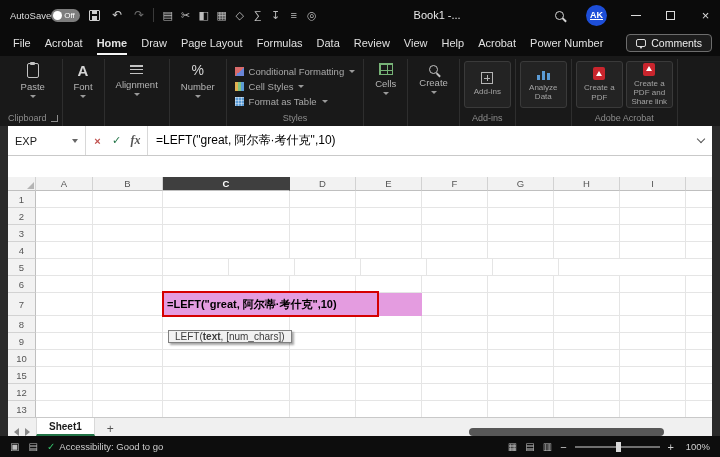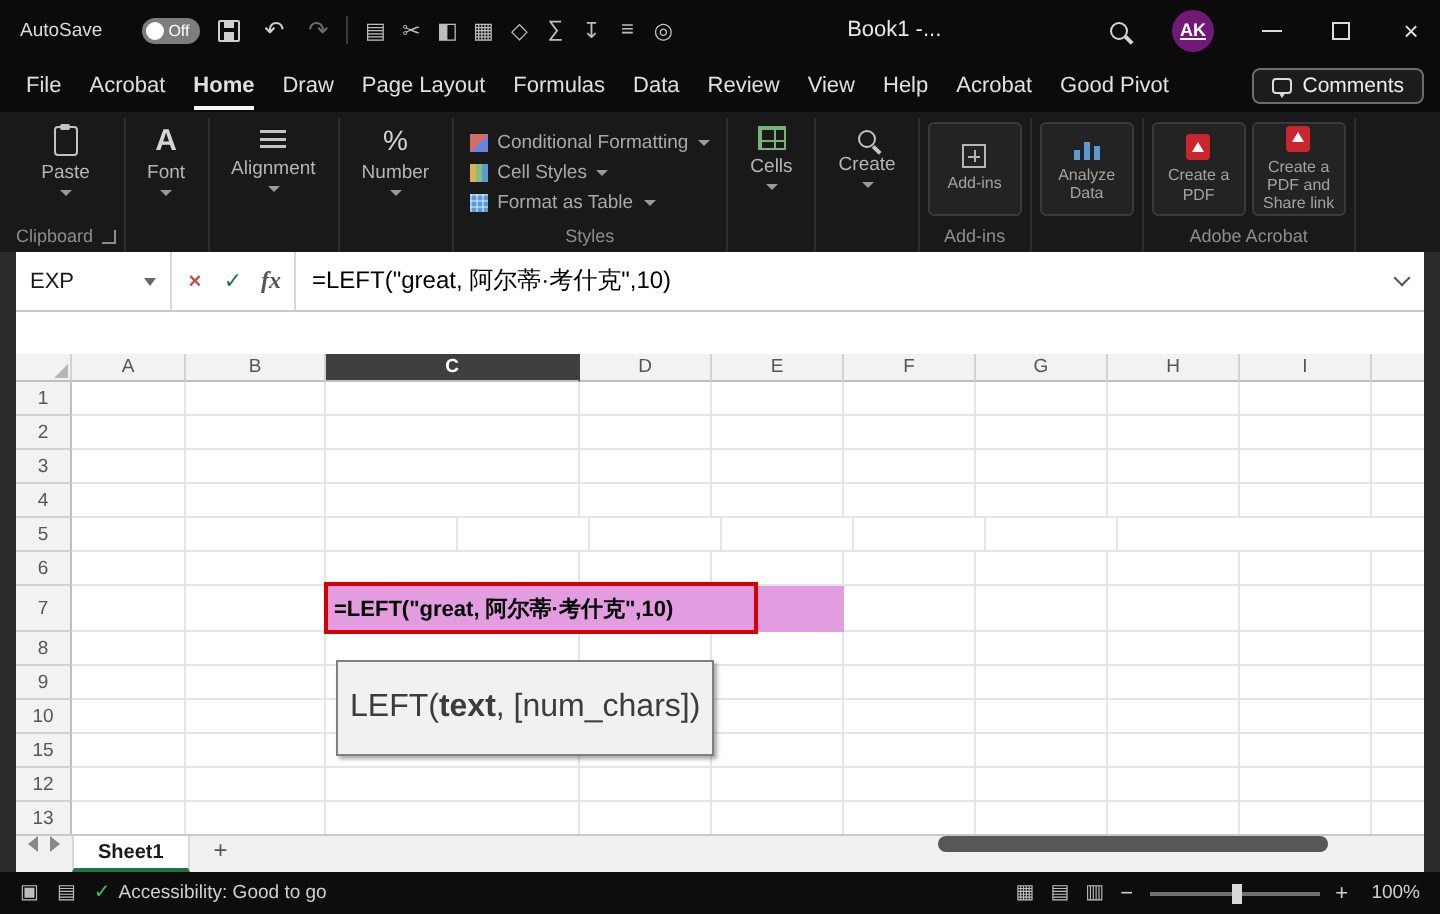--- a/index.html
+++ b/index.html
@@ -1,21 +1,21 @@
 <!DOCTYPE html>
 <html><head>
 <meta charset="utf-8">
 <style>
 *{box-sizing:border-box;margin:0;padding:0}
 body{width:720px;height:457px;font-family:"Liberation Sans","DejaVu Sans",sans-serif;background:#000;overflow:hidden}
 .window{width:720px;height:457px;display:flex;flex-direction:column;background:#0b0b0b}
 
 
 .titlebar{height:30px;flex:0 0 30px;display:flex;align-items:center;gap:6px;padding:0 0 0 10px;color:#dcdcdc}
-.autosave{display:flex;align-items:center;gap:20px}
+.autosave{display:flex;align-items:center;gap:0}
 .as-label{font-size:9.5px}
 .toggle{width:29px;height:13px;border-radius:7px;background:#7d7d7d;display:flex;align-items:center;padding:0 2px;gap:2px}
 .knob{width:9px;height:9px;border-radius:50%;background:#fff}
 .as-state{font-size:8px;color:#fff}
 .save-ico{width:11px;height:11px;border:1px solid #cfcfcf;border-radius:1px;position:relative;margin:0 3px}
 .save-ico::before{content:'';position:absolute;top:0;left:2px;width:5px;height:3px;background:#cfcfcf}
 .save-ico::after{content:'';position:absolute;bottom:0;left:2px;width:5px;height:4px;background:#cfcfcf}
 .tb-ico{font-size:12px;color:#cfcfcf;width:16px;text-align:center}
 .tb-ico.dim{color:#6e6e6e}
 .tb-sep{width:1px;height:14px;background:#3a3a3a}
@@ -90,25 +90,25 @@
 .gh{height:14px;background:#f2f2f2;border-right:1px solid #d2d2d2;border-bottom:1px solid #bfbfbf;display:flex;align-items:center;justify-content:center;font-size:9.5px;color:#555}
 .gh.corner{width:28px;position:relative}
 .gh.corner::after{content:'';position:absolute;right:1px;bottom:1px;border-left:7px solid transparent;border-bottom:7px solid #b5b5b5}
 .gh.sel{background:#3f3f3f;color:#fff;border-right-color:#3f3f3f;font-weight:bold}
 .ghfill{flex:1;border-right:none}
 .grow{display:flex;height:17px}
 .rh{width:28px;background:#f2f2f2;border-right:1px solid #bfbfbf;border-bottom:1px solid #d2d2d2;display:flex;align-items:center;justify-content:center;font-size:9.5px;color:#555}
 .gc{border-right:1px solid #e5e5e5;border-bottom:1px solid #e5e5e5;display:flex;align-items:center;padding:0 3px;font-size:10.5px;color:#1a1a1a;white-space:nowrap;overflow:hidden}
 .gcfill{flex:1;border-right:none}
 .redbox{position:absolute;left:154px;top:114px;width:217px;height:26px;border:2px solid #d50000;z-index:5;display:flex;align-items:center;padding-left:3px;font-size:11px;font-weight:bold;color:#000;white-space:nowrap;overflow:visible}
-.tooltip{position:absolute;left:160px;top:153px;background:#f1f1f1;border:1px solid #808080;box-shadow:1.5px 1.5px 2px rgba(0,0,0,.35);font-size:16px;color:#3c3c3c;padding:14px 6px;z-index:6;white-space:nowrap}
+.tooltip{position:absolute;left:160px;top:153px;background:#f1f1f1;border:1px solid #808080;box-shadow:1.5px 1.5px 2px rgba(0,0,0,.35);font-size:10px;color:#3c3c3c;padding:0 6px;z-index:6;white-space:nowrap}
 .tooltip b{font-weight:bold}
 
 
-.sheetbar{flex:1;min-height:18px;background:#f0f0f0;display:flex;align-items:flex-start;gap:6px;padding:0 2px 0 6px;border-top:1px solid #c9c9c9}
+.sheetbar{flex:1;min-height:18px;background:#f0f0f0;display:flex;align-items:flex-end;gap:6px;padding:0 2px 0 6px;border-top:1px solid #c9c9c9}
 .nav-tri{width:0;height:0;border-top:4px solid transparent;border-bottom:4px solid transparent}
 .nav-tri.left{border-right:5px solid #888}
 .nav-tri.right{border-left:5px solid #888}
 #sheet-tabs{display:flex;height:100%}
 .sheettab{height:100%;display:flex;align-items:center;padding:0 12px;background:#fff;border-left:1px solid #d8d8d8;border-right:1px solid #d8d8d8;border-bottom:2px solid transparent;font-size:10px;font-weight:bold;color:#1a1a1a}
 .addsheet{font-size:12px;color:#555;padding:0 6px}
 .hscroll-wrap{margin-left:auto;margin-right:46px;display:flex;align-items:center}
 .hscroll{width:195px;height:8px;border-radius:4px;background:#575757}
 
 
@@ -147,21 +147,21 @@
         <span class="qat-ico">◇</span>
         <span class="qat-ico">∑</span>
         <span class="qat-ico">↧</span>
         <span class="qat-ico">≡</span>
         <span class="qat-ico">◎</span>
       </span>
     <span class="flex1"></span>
     <span class="wtitle">Book1 -...</span>
     <span class="flex1"></span>
     <span class="search-ico"></span>
-    <span class="avatar" style="background: #701a75; text-decoration: underline;">AK</span>
+    <span class="avatar" style="background: #1d4ed8; text-decoration: underline;">AK</span>
     <span class="winbtn">
         <span class="min-ico"></span>
       </span>
     <span class="winbtn">
         <span class="max-ico"></span>
       </span>
     <span class="winbtn">×</span>
   </div>
 
   <div class="menubar">
@@ -170,21 +170,21 @@
         <span class="menu-item">Acrobat</span>
         <span class="menu-item active">Home</span>
         <span class="menu-item">Draw</span>
         <span class="menu-item">Page Layout</span>
         <span class="menu-item">Formulas</span>
         <span class="menu-item">Data</span>
         <span class="menu-item">Review</span>
         <span class="menu-item">View</span>
         <span class="menu-item">Help</span>
         <span class="menu-item">Acrobat</span>
-        <span class="menu-item">Good Pivot</span>
+        <span class="menu-item">Power Number</span>
       </div>
     <div class="mb-right">
       <div class="comments-btn">
         <span class="comment-ico"></span>
         <span>Comments</span>
       </div>
 
     </div>
   </div>
 

